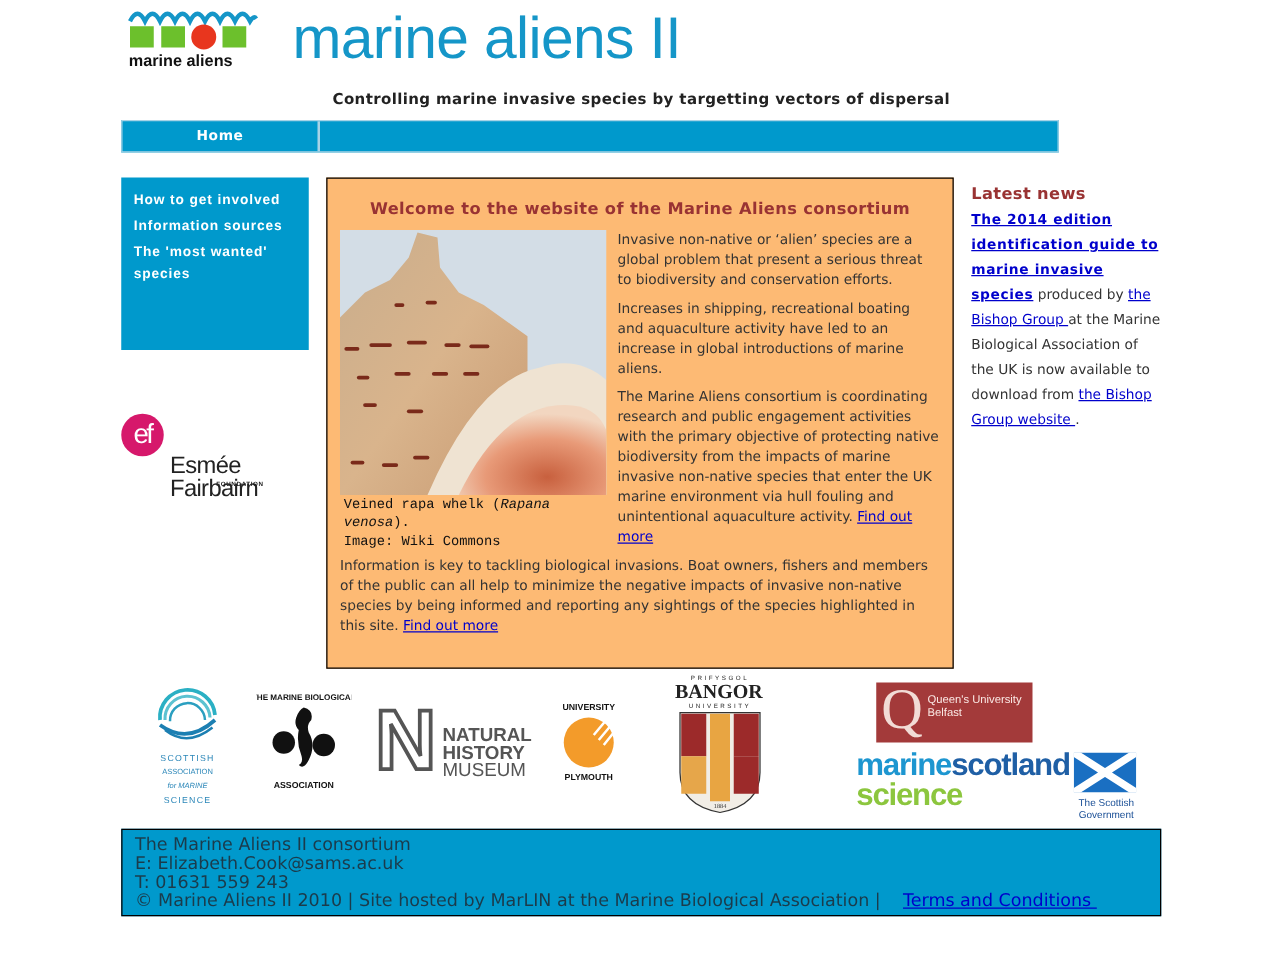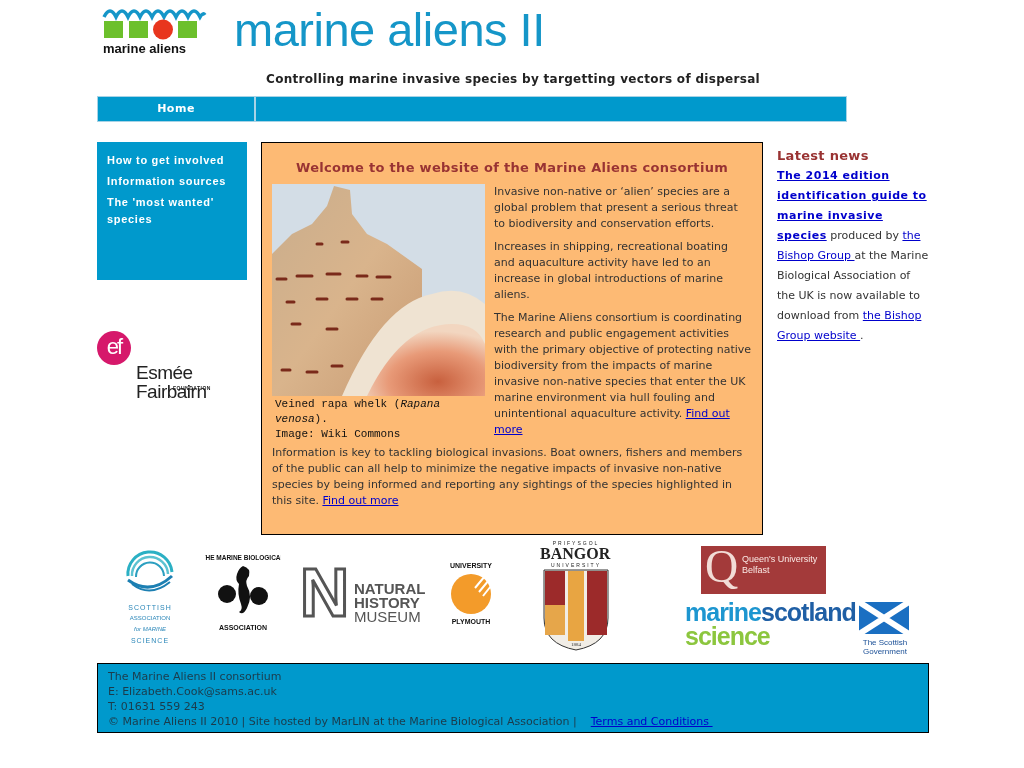--- a/index.html
+++ b/index.html
@@ -42,21 +42,21 @@
     .news-heading { color: #993333; font-weight: bold; font-size: 13px; letter-spacing: 0.3px; margin-bottom: 3px; }
     .news-body { font-size: 11px; line-height: 20px; color: #333; }
     .news-body .strong-link { font-weight: bold; letter-spacing: 0.5px; }
 
     
     .partners { position: absolute; left: 97px; top: 538px; width: 832px; height: 120px; }
     .partner { position: absolute; }
     .logo-text { font-family: "Liberation Sans", sans-serif; }
 
     
-    .footer { position: absolute; left: 97px; top: 663px; width: 832px; height: 70px; background: #0099cc; border: 1px solid #000; padding: 5px 10px; font-size: 11px; line-height: 15px; color: #1b3b4b; }
+    .footer { position: absolute; left: 97px; top: 663px; width: 832px; height: 70px; background: #0099cc; border: 1px solid #000; padding: 5px 10px; font-size: 14px; line-height: 15px; color: #1b3b4b; }
     .footer a { color: #0000cc; }
   </style>
 </head>
 <body>
 
 <div class="logo-small">
   <svg width="105" height="38" viewBox="0 0 105 38">
     <path d="M2 13 Q8 1 14 13 Q20 1 26 13 Q32 1 38 13 Q44 1 50 13 Q56 1 62 13 Q68 1 74 13 Q80 1 86 13 Q92 1 98 13 Q101 8 103 11" fill="none" stroke="#1596c8" stroke-width="3.5"></path>
     <rect x="2" y="17" width="19" height="17" fill="#6cc02c"></rect>
     <rect x="27" y="17" width="19" height="17" fill="#6cc02c"></rect>

